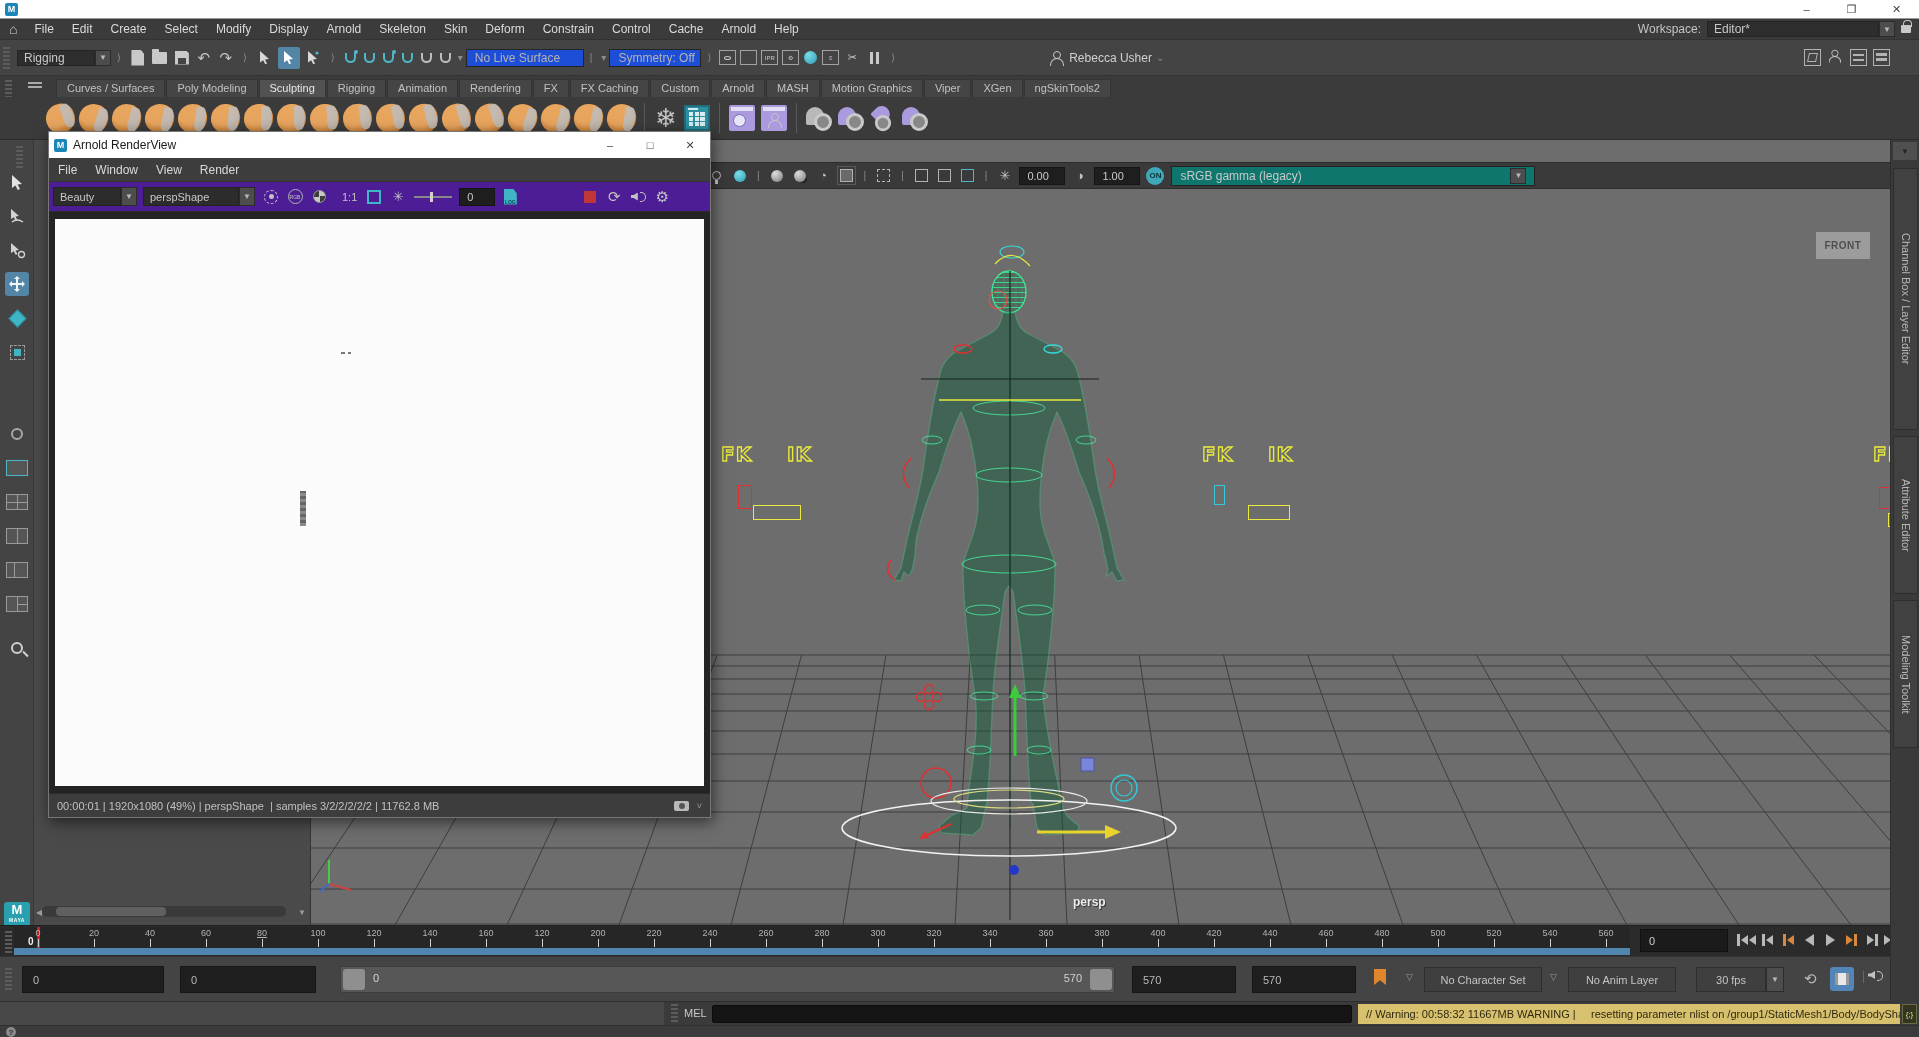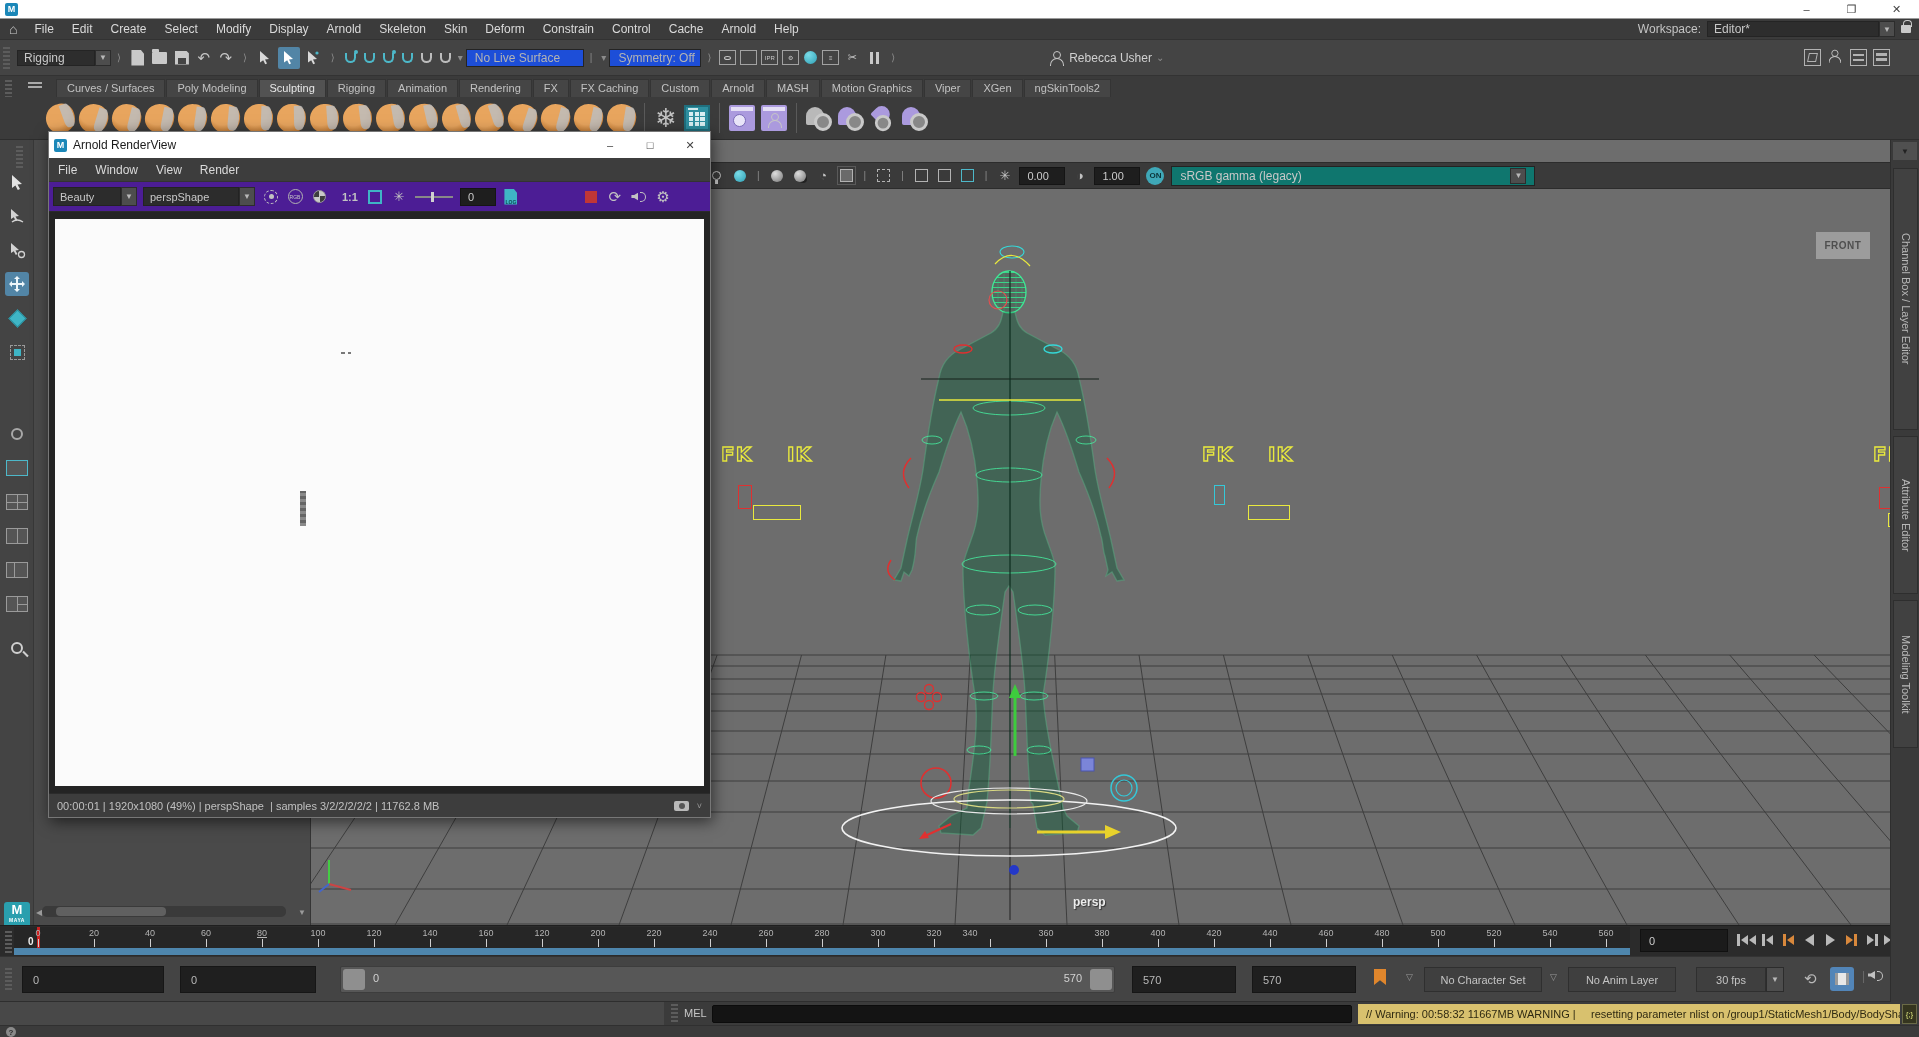--- a/index.html
+++ b/index.html
@@ -701,21 +701,21 @@
           <div class="dashed-circle">
             <i></i>
           </div>
         </div>
       <div class="ticon">
           <div class="rgb-circ">RGB</div>
         </div>
       <div class="ticon">
           <div class="pie"></div>
         </div>
-      <div class="ticon" style="font-size:11px;font-weight:bold;width:auto;padding:0 3px;margin-left:8px;">1:1</div>
+      <div class="ticon" style="font-size:11px;font-weight:normal;width:auto;padding:0 3px;margin-left:8px;">1:1</div>
       <div class="ticon">
           <div class="frame-ic"></div>
         </div>
       <div class="ticon">✳</div>
       <div class="slider">
           <div class="th"></div>
         </div>
       <div class="nfield" style="width:36px;">
           <span>0</span>
         </div>
@@ -783,21 +783,21 @@
         <div class="tick-label" style="left: 696px;">240</div>
         <div class="tick-mark" style="left: 696px;"></div>
         <div class="tick-label" style="left: 752px;">260</div>
         <div class="tick-mark" style="left: 752px;"></div>
         <div class="tick-label" style="left: 808px;">280</div>
         <div class="tick-mark" style="left: 808px;"></div>
         <div class="tick-label" style="left: 864px;">300</div>
         <div class="tick-mark" style="left: 864px;"></div>
         <div class="tick-label" style="left: 920px;">320</div>
         <div class="tick-mark" style="left: 920px;"></div>
-        <div class="tick-label" style="left: 956px;">340</div>
+        <div class="tick-label" style="left: 976px;">340</div>
         <div class="tick-mark" style="left: 976px;"></div>
         <div class="tick-label" style="left: 1032px;">360</div>
         <div class="tick-mark" style="left: 1032px;"></div>
         <div class="tick-label" style="left: 1088px;">380</div>
         <div class="tick-mark" style="left: 1088px;"></div>
         <div class="tick-label" style="left: 1144px;">400</div>
         <div class="tick-mark" style="left: 1144px;"></div>
         <div class="tick-label" style="left: 1200px;">420</div>
         <div class="tick-mark" style="left: 1200px;"></div>
         <div class="tick-label" style="left: 1256px;">440</div>

